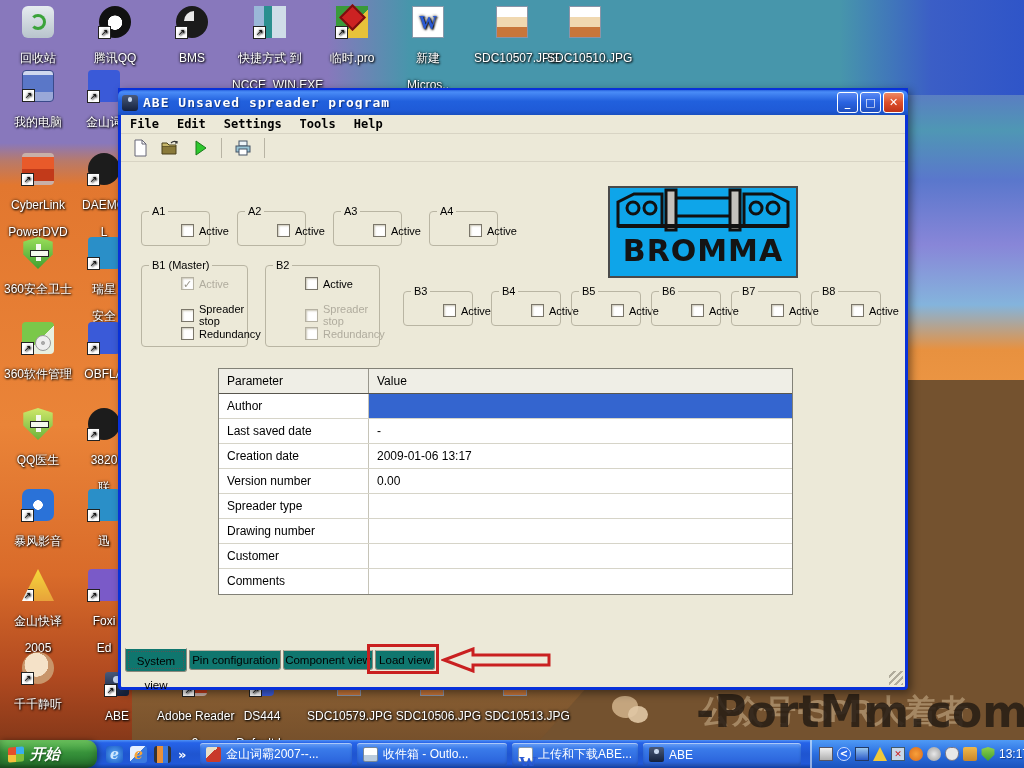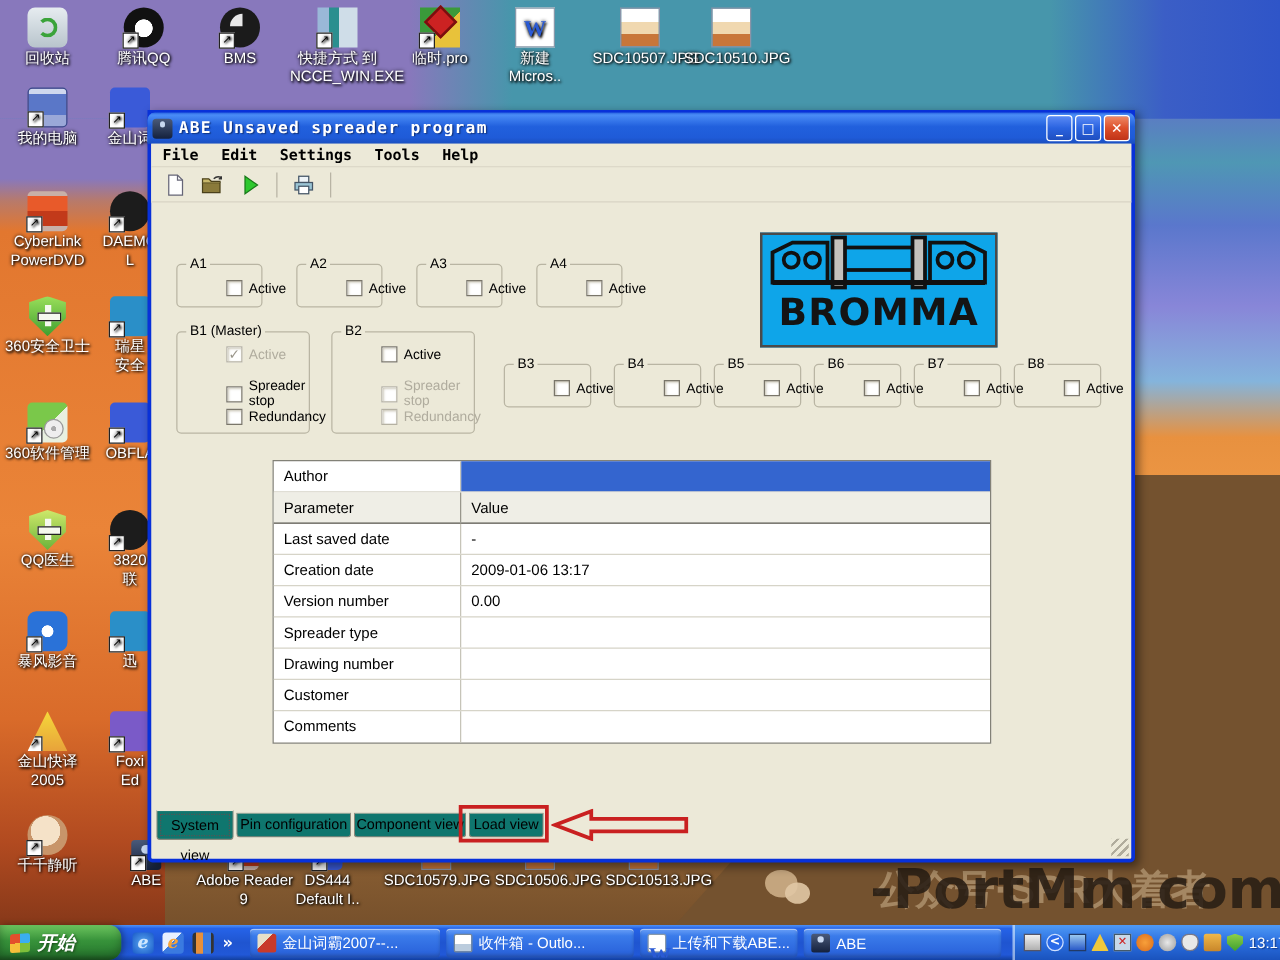--- a/index.html
+++ b/index.html
@@ -19,21 +19,21 @@
   .wp-slope { position:absolute; left:540px; top:380px; right:0; bottom:28px;
       background:radial-gradient(ellipse 70px 16px at 30% 62%, #c0502a 0 60%, transparent 61%),
                  radial-gradient(ellipse 50px 12px at 64% 40%, #b54a26 0 60%, transparent 61%),
                  #74522f;
       clip-path:polygon(66% 0,100% 0,100% 100%,0 100%); }
 
   
   .di { position:absolute; width:76px; text-align:center; z-index:1; color:#fff;
         font-size:12px; line-height:13px; text-shadow:1px 1px 2px #000,0 0 3px #000; cursor:default; }
   .tile { position:relative; margin:0 auto; width:32px; height:32px; }
-  .lbl { display:block; margin-top:2px; white-space:nowrap; }
+  .lbl { display:block; margin-top:14px; white-space:nowrap; }
   .sc::before { content:"↗"; position:absolute; left:-1px; bottom:-1px; width:11px; height:11px;
         background:#fff; border:1px solid #222; font:9px/11px "DejaVu Sans",sans-serif; color:#000; z-index:2; }
   .i-bin { background:linear-gradient(180deg,#e6ecf0 0,#b8c4cc 100%); border-radius:6px; }
   .i-bin::after { content:""; position:absolute; inset:8px; border:3px solid #3aa33a; border-radius:50%; border-left-color:transparent; }
   .i-qq  { background:radial-gradient(circle at 50% 52%,#fff 0 30%,#111 32% 100%); border-radius:50%; }
   .i-bms { background:#1b1b1b; border-radius:50%; }
   .i-bms::after { content:""; position:absolute; left:8px; top:5px; width:10px; height:10px; background:#e8e8e8; border-radius:100% 0 0 0; }
   .i-ncce{ background:linear-gradient(90deg,#9ab8d8 0 30%,#2a8f8f 30% 55%,#cfdde8 55% 100%); }
   .i-pro { background:linear-gradient(135deg,#3a9a3a 0 55%,#e8c23a 55% 100%); }
   .i-pro::after { content:""; position:absolute; left:7px; top:2px; width:15px; height:15px; background:#cc2222; border:2px solid #7a0f0f; transform:rotate(45deg); }
@@ -467,27 +467,27 @@
         <circle cx="163" cy="20" r="6" fill="none" stroke="#111" stroke-width="3"></circle>
         <rect x="62" y="10" width="62" height="18" fill="none" stroke="#111" stroke-width="3"></rect>
         <rect x="56" y="2" width="10" height="40" fill="#c4c1bc" stroke="#111" stroke-width="3"></rect>
         <rect x="120" y="2" width="10" height="40" fill="#c4c1bc" stroke="#111" stroke-width="3"></rect>
         <line x1="8" y1="38" x2="178" y2="38" stroke="#111" stroke-width="4"></line>
       </svg>
       <div class="logotext">BROMMA</div>
     </div>
 
     <div class="ptable">
-      <div class="prow">
-        <div class="pc1">Author</div>
-        <div class="pc2 sel"></div>
-      </div>
       <div class="prow head">
         <div class="pc1">Parameter</div>
         <div class="pc2">Value</div>
+      </div>
+      <div class="prow">
+        <div class="pc1">Author</div>
+        <div class="pc2 sel"></div>
       </div>
       <div class="prow">
         <div class="pc1">Last saved date</div>
         <div class="pc2">-</div>
       </div>
       <div class="prow">
         <div class="pc1">Creation date</div>
         <div class="pc2">2009-01-06 13:17</div>
       </div>
       <div class="prow">

